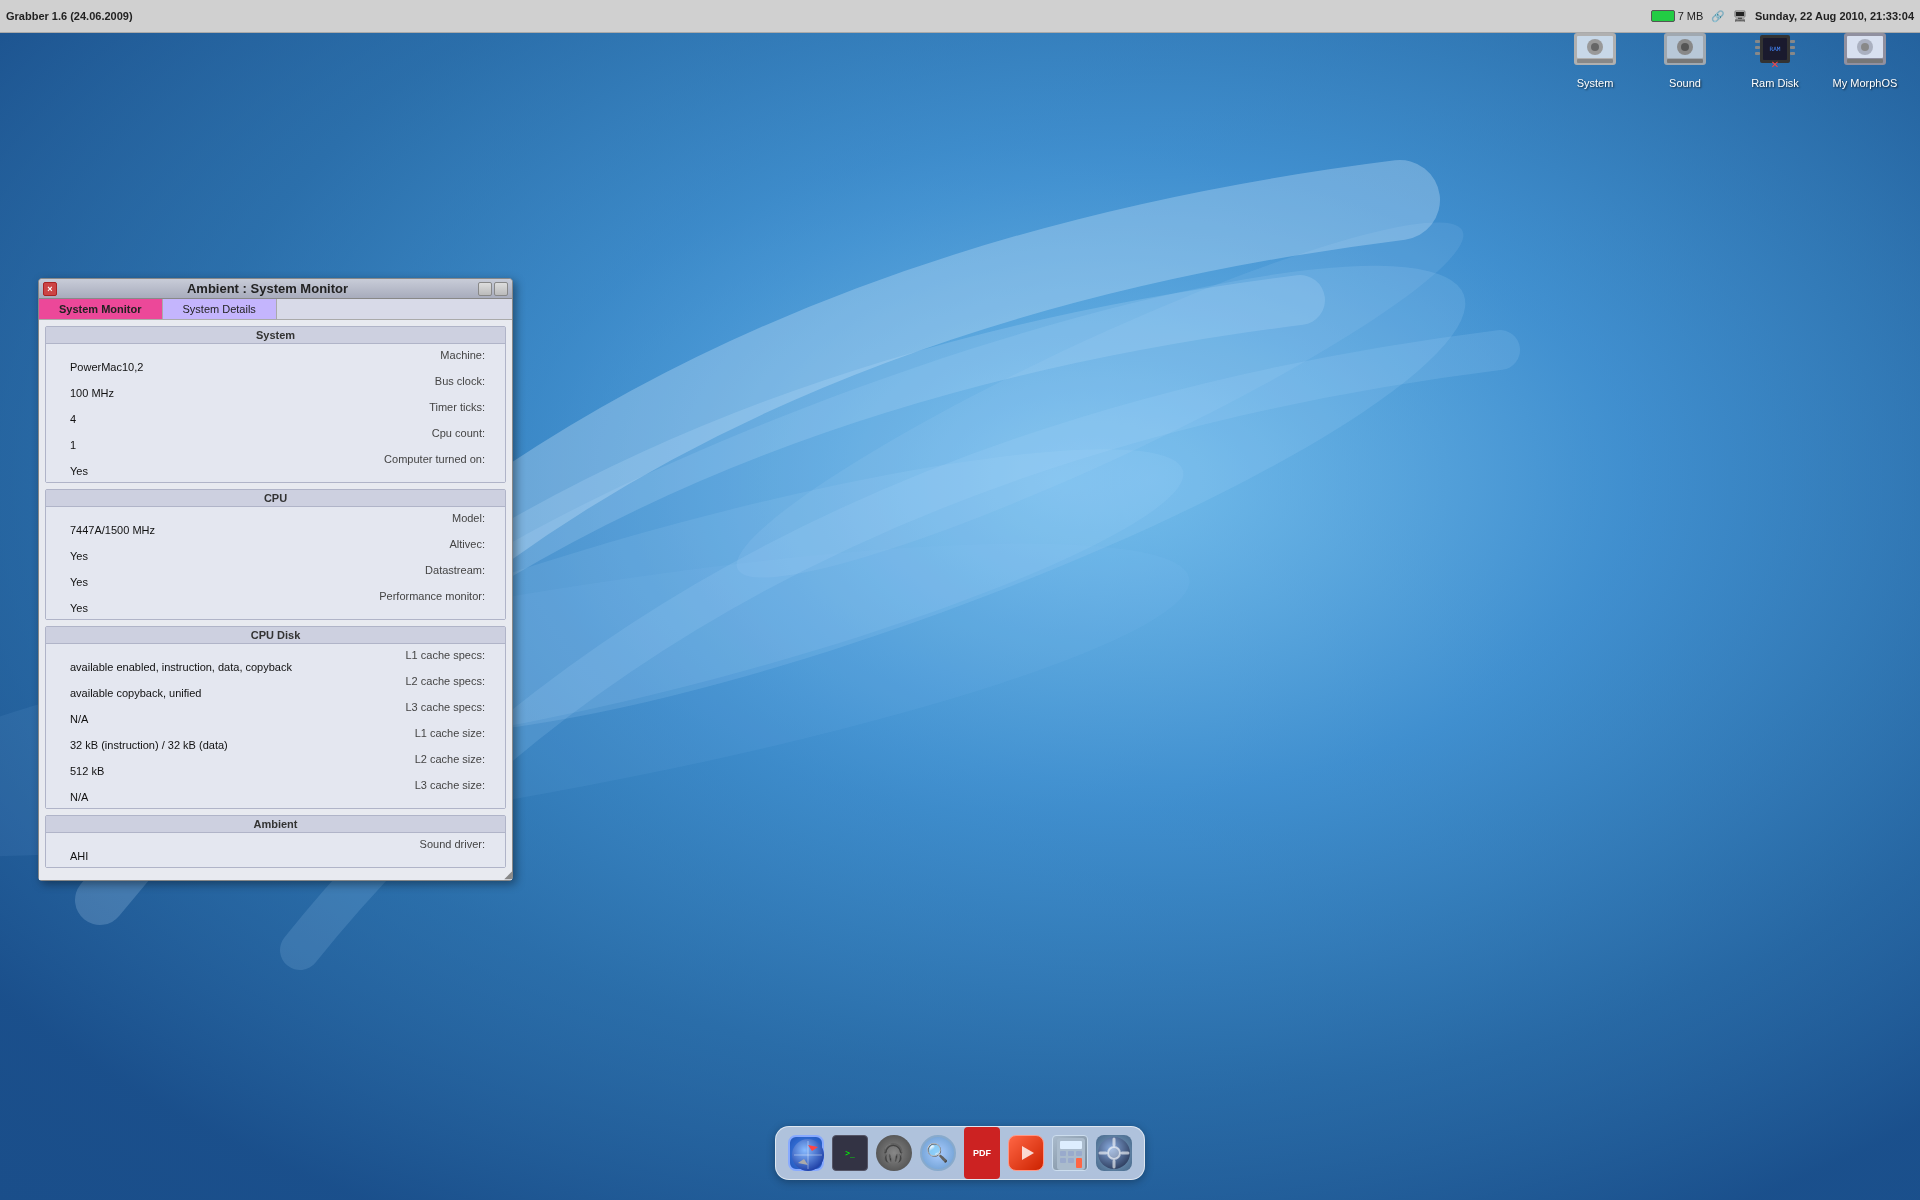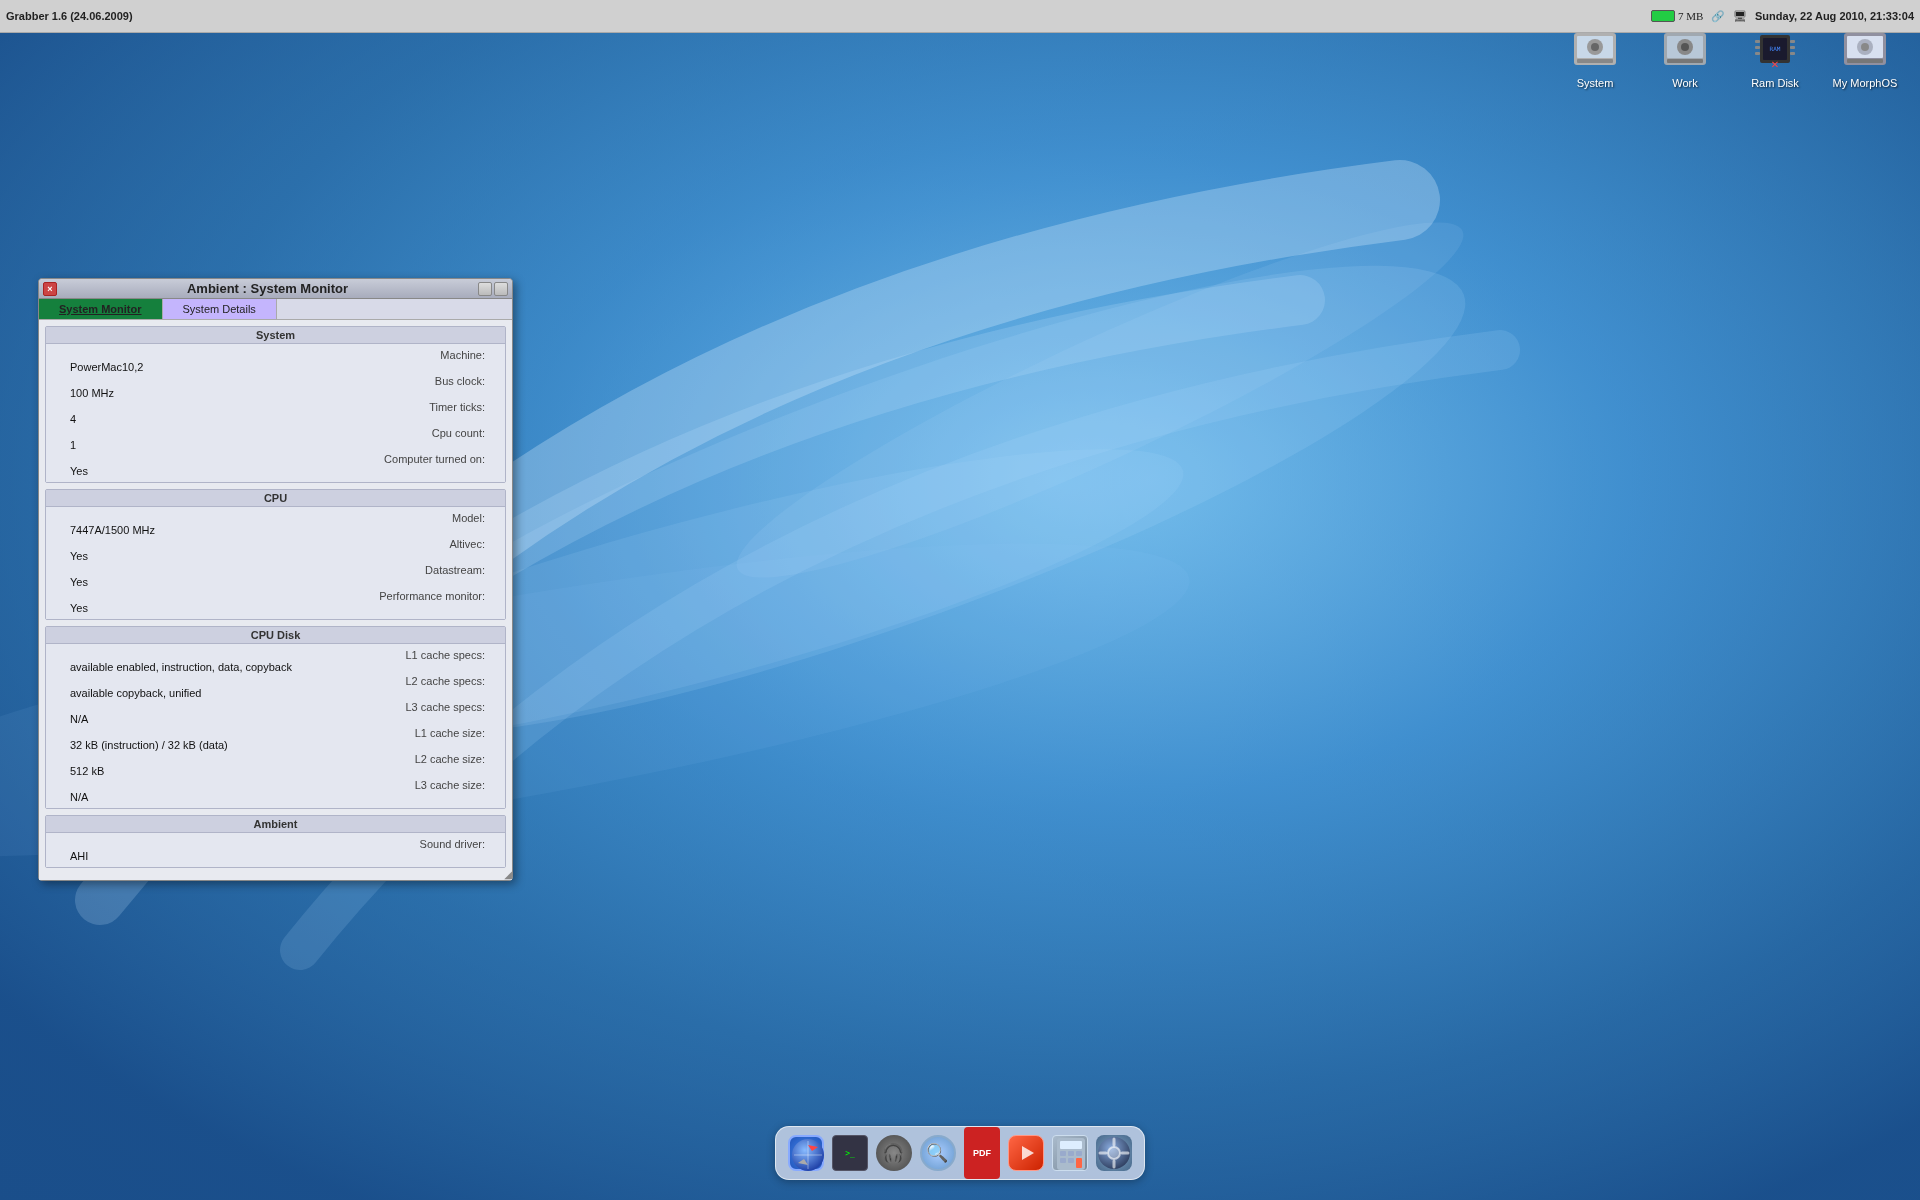--- a/index.html
+++ b/index.html
@@ -56,21 +56,20 @@
       align-items: center;
       gap: 8px;
       font-size: 11px;
       color: #222;
     }
 
     .battery-bar {
       display: inline-flex;
       align-items: center;
       gap: 3px;
-      font-family: Liberation Serif, serif;
     }
 
     .battery-green {
       background: #22cc44;
       width: 24px;
       height: 12px;
       border: 1px solid #555;
       border-radius: 2px;
     }
 
@@ -185,23 +184,22 @@
     .tab {
       padding: 4px 20px;
       font-size: 11px;
       cursor: pointer;
       border-right: 1px solid #aaa;
       background: #c4b5fd;
       color: #222;
     }
 
     .tab.active {
-      background: #15803d;
+      background: #ec4899;
       font-weight: bold;
-      text-decoration: underline;
     }
 
     
     .window-content {
       padding: 6px;
       background: #e8eaf0;
     }
 
     
     .info-section {
@@ -413,21 +411,21 @@
     <div class="desktop-icon">
       <div class="desktop-icon-img">
         <svg width="46" height="40" viewBox="0 0 46 40">
           <rect x="2" y="4" width="42" height="32" rx="3" fill="#a0a8b0"></rect>
           <rect x="5" y="7" width="36" height="22" rx="1" fill="#b8c8d8"></rect>
           <circle cx="23" cy="18" r="8" fill="#888"></circle>
           <circle cx="23" cy="18" r="4" fill="#555"></circle>
           <rect x="5" y="30" width="36" height="4" rx="1" fill="#777"></rect>
         </svg>
       </div>
-      <span class="desktop-icon-label">Work</span>
+      <span class="desktop-icon-label">Sound</span>
     </div>
 
     <div class="desktop-icon">
       <div class="desktop-icon-img">
         <svg width="46" height="48" viewBox="0 0 46 48">
 
           <rect x="8" y="10" width="30" height="28" rx="2" fill="#333"></rect>
           <rect x="11" y="13" width="24" height="22" rx="1" fill="#1a1a2e"></rect>
 
           <rect x="3" y="15" width="5" height="3" rx="1" fill="#888"></rect>

